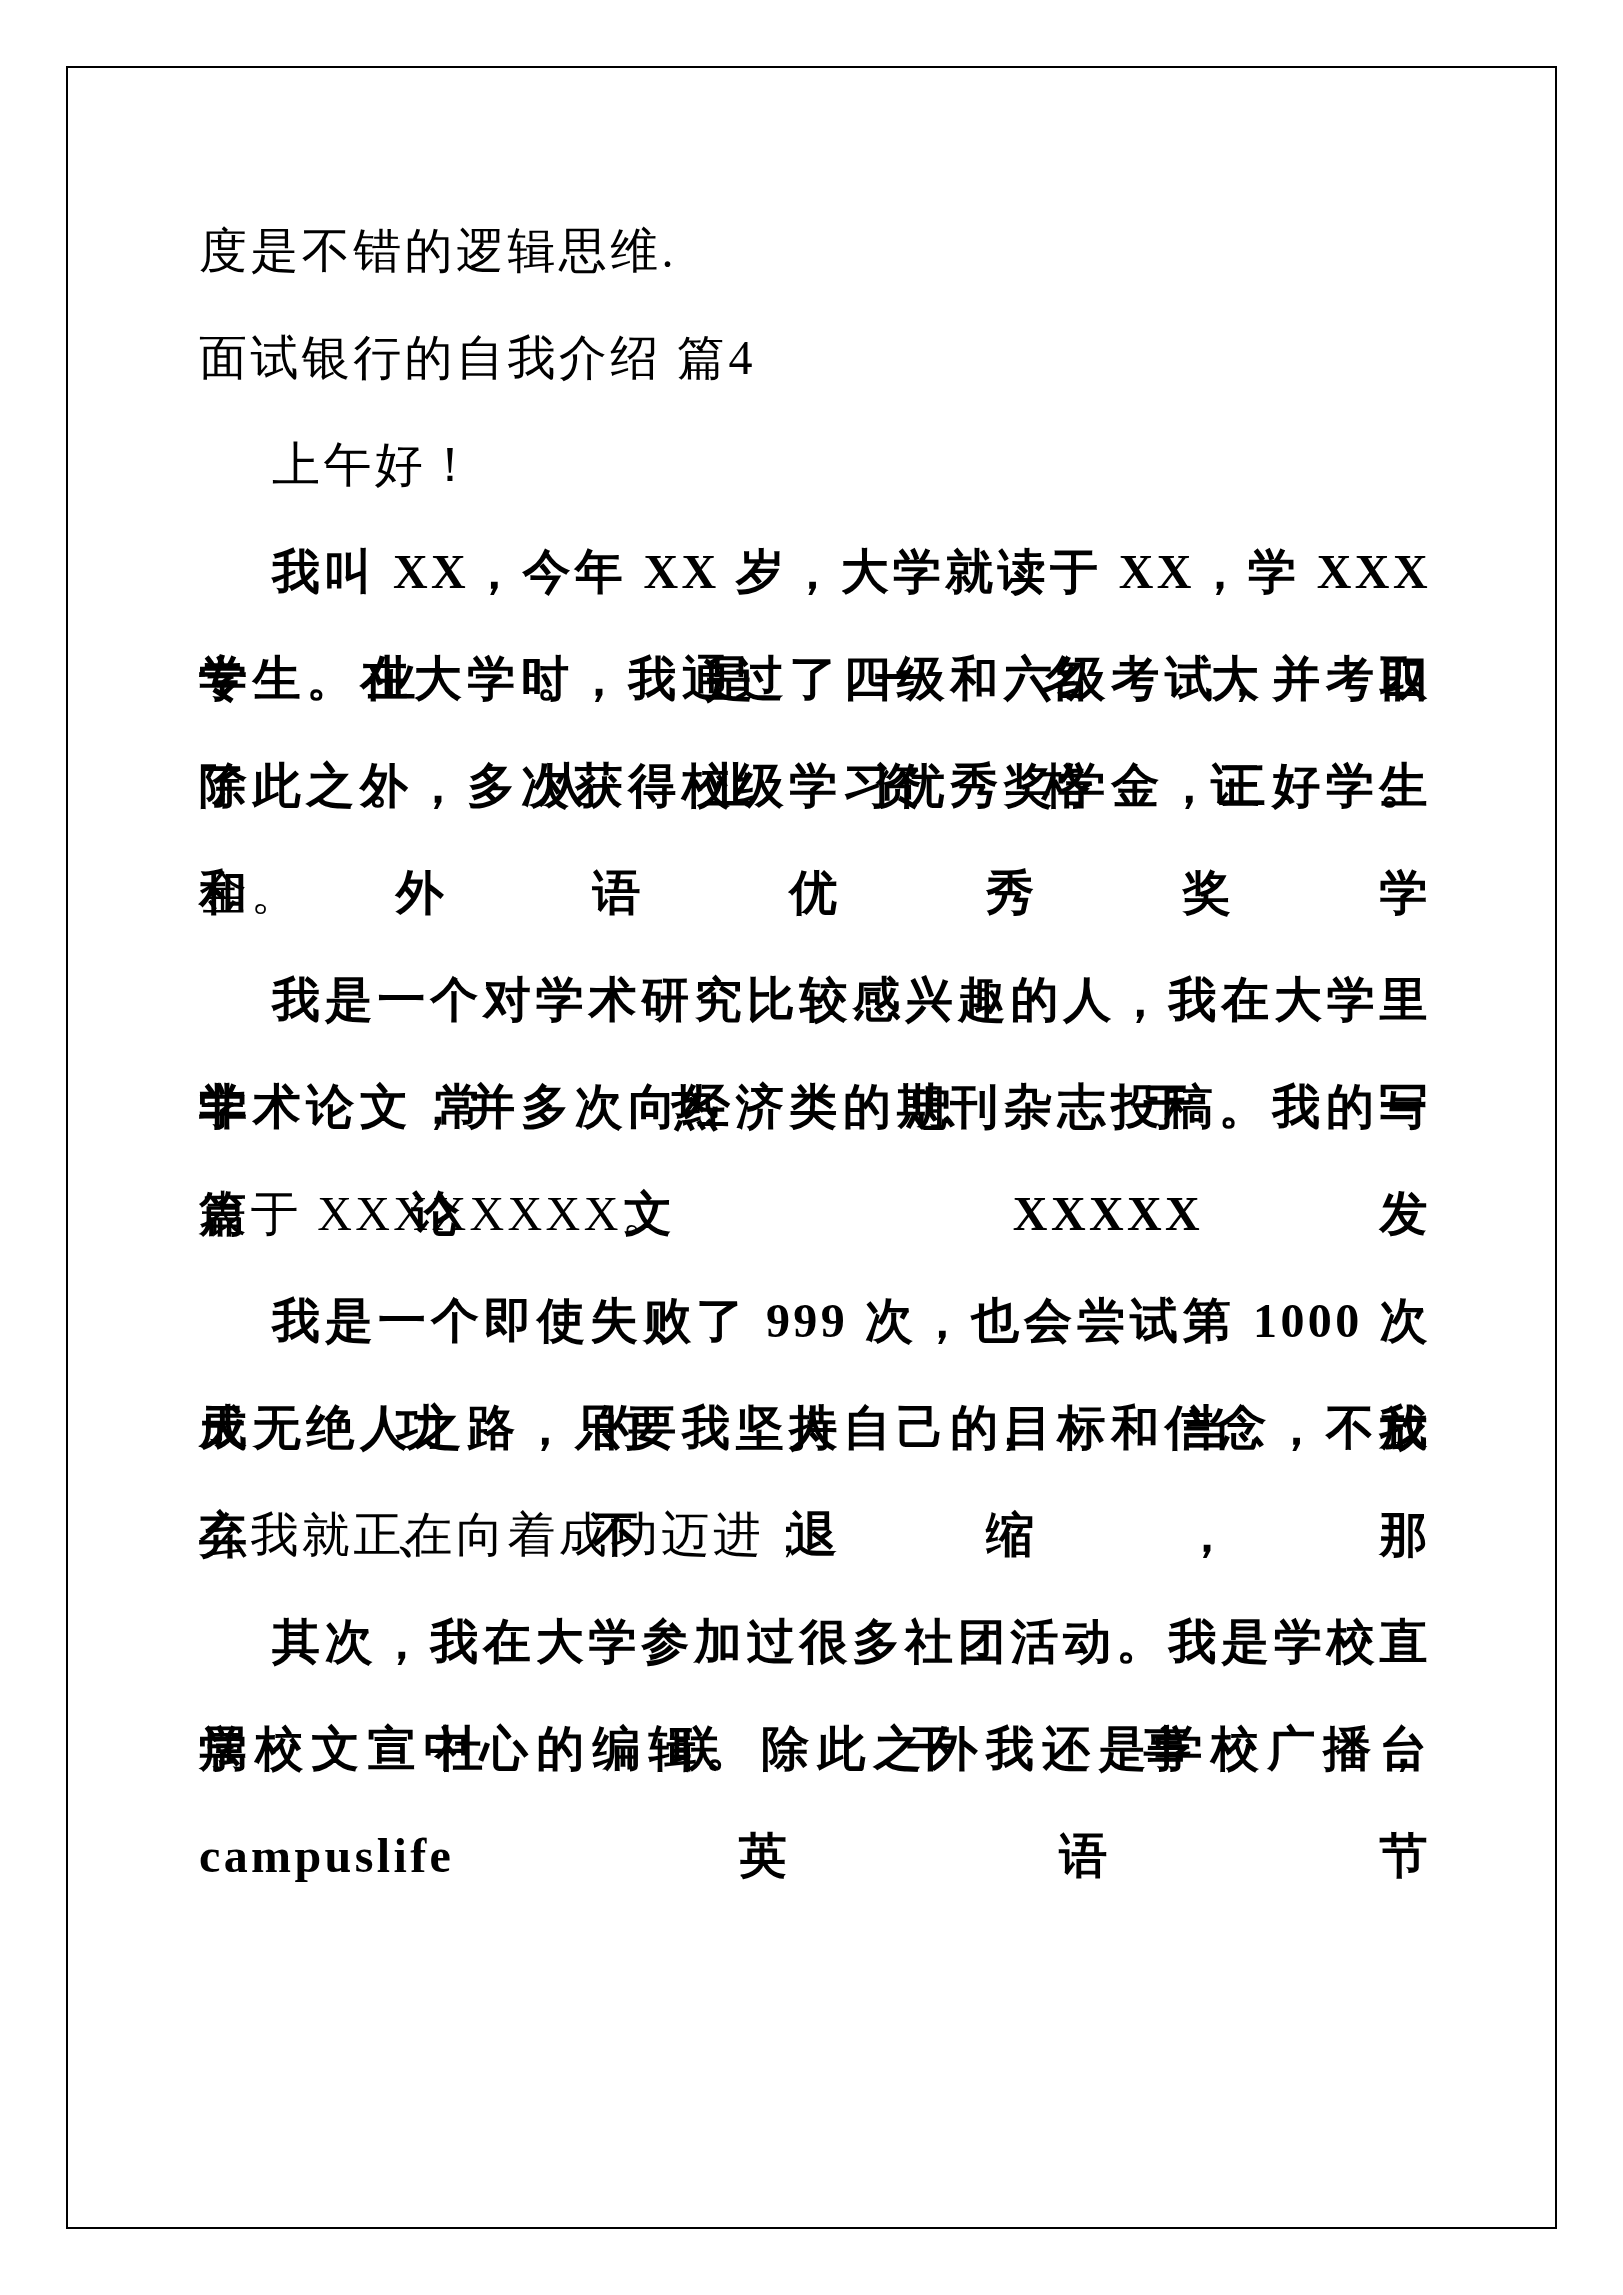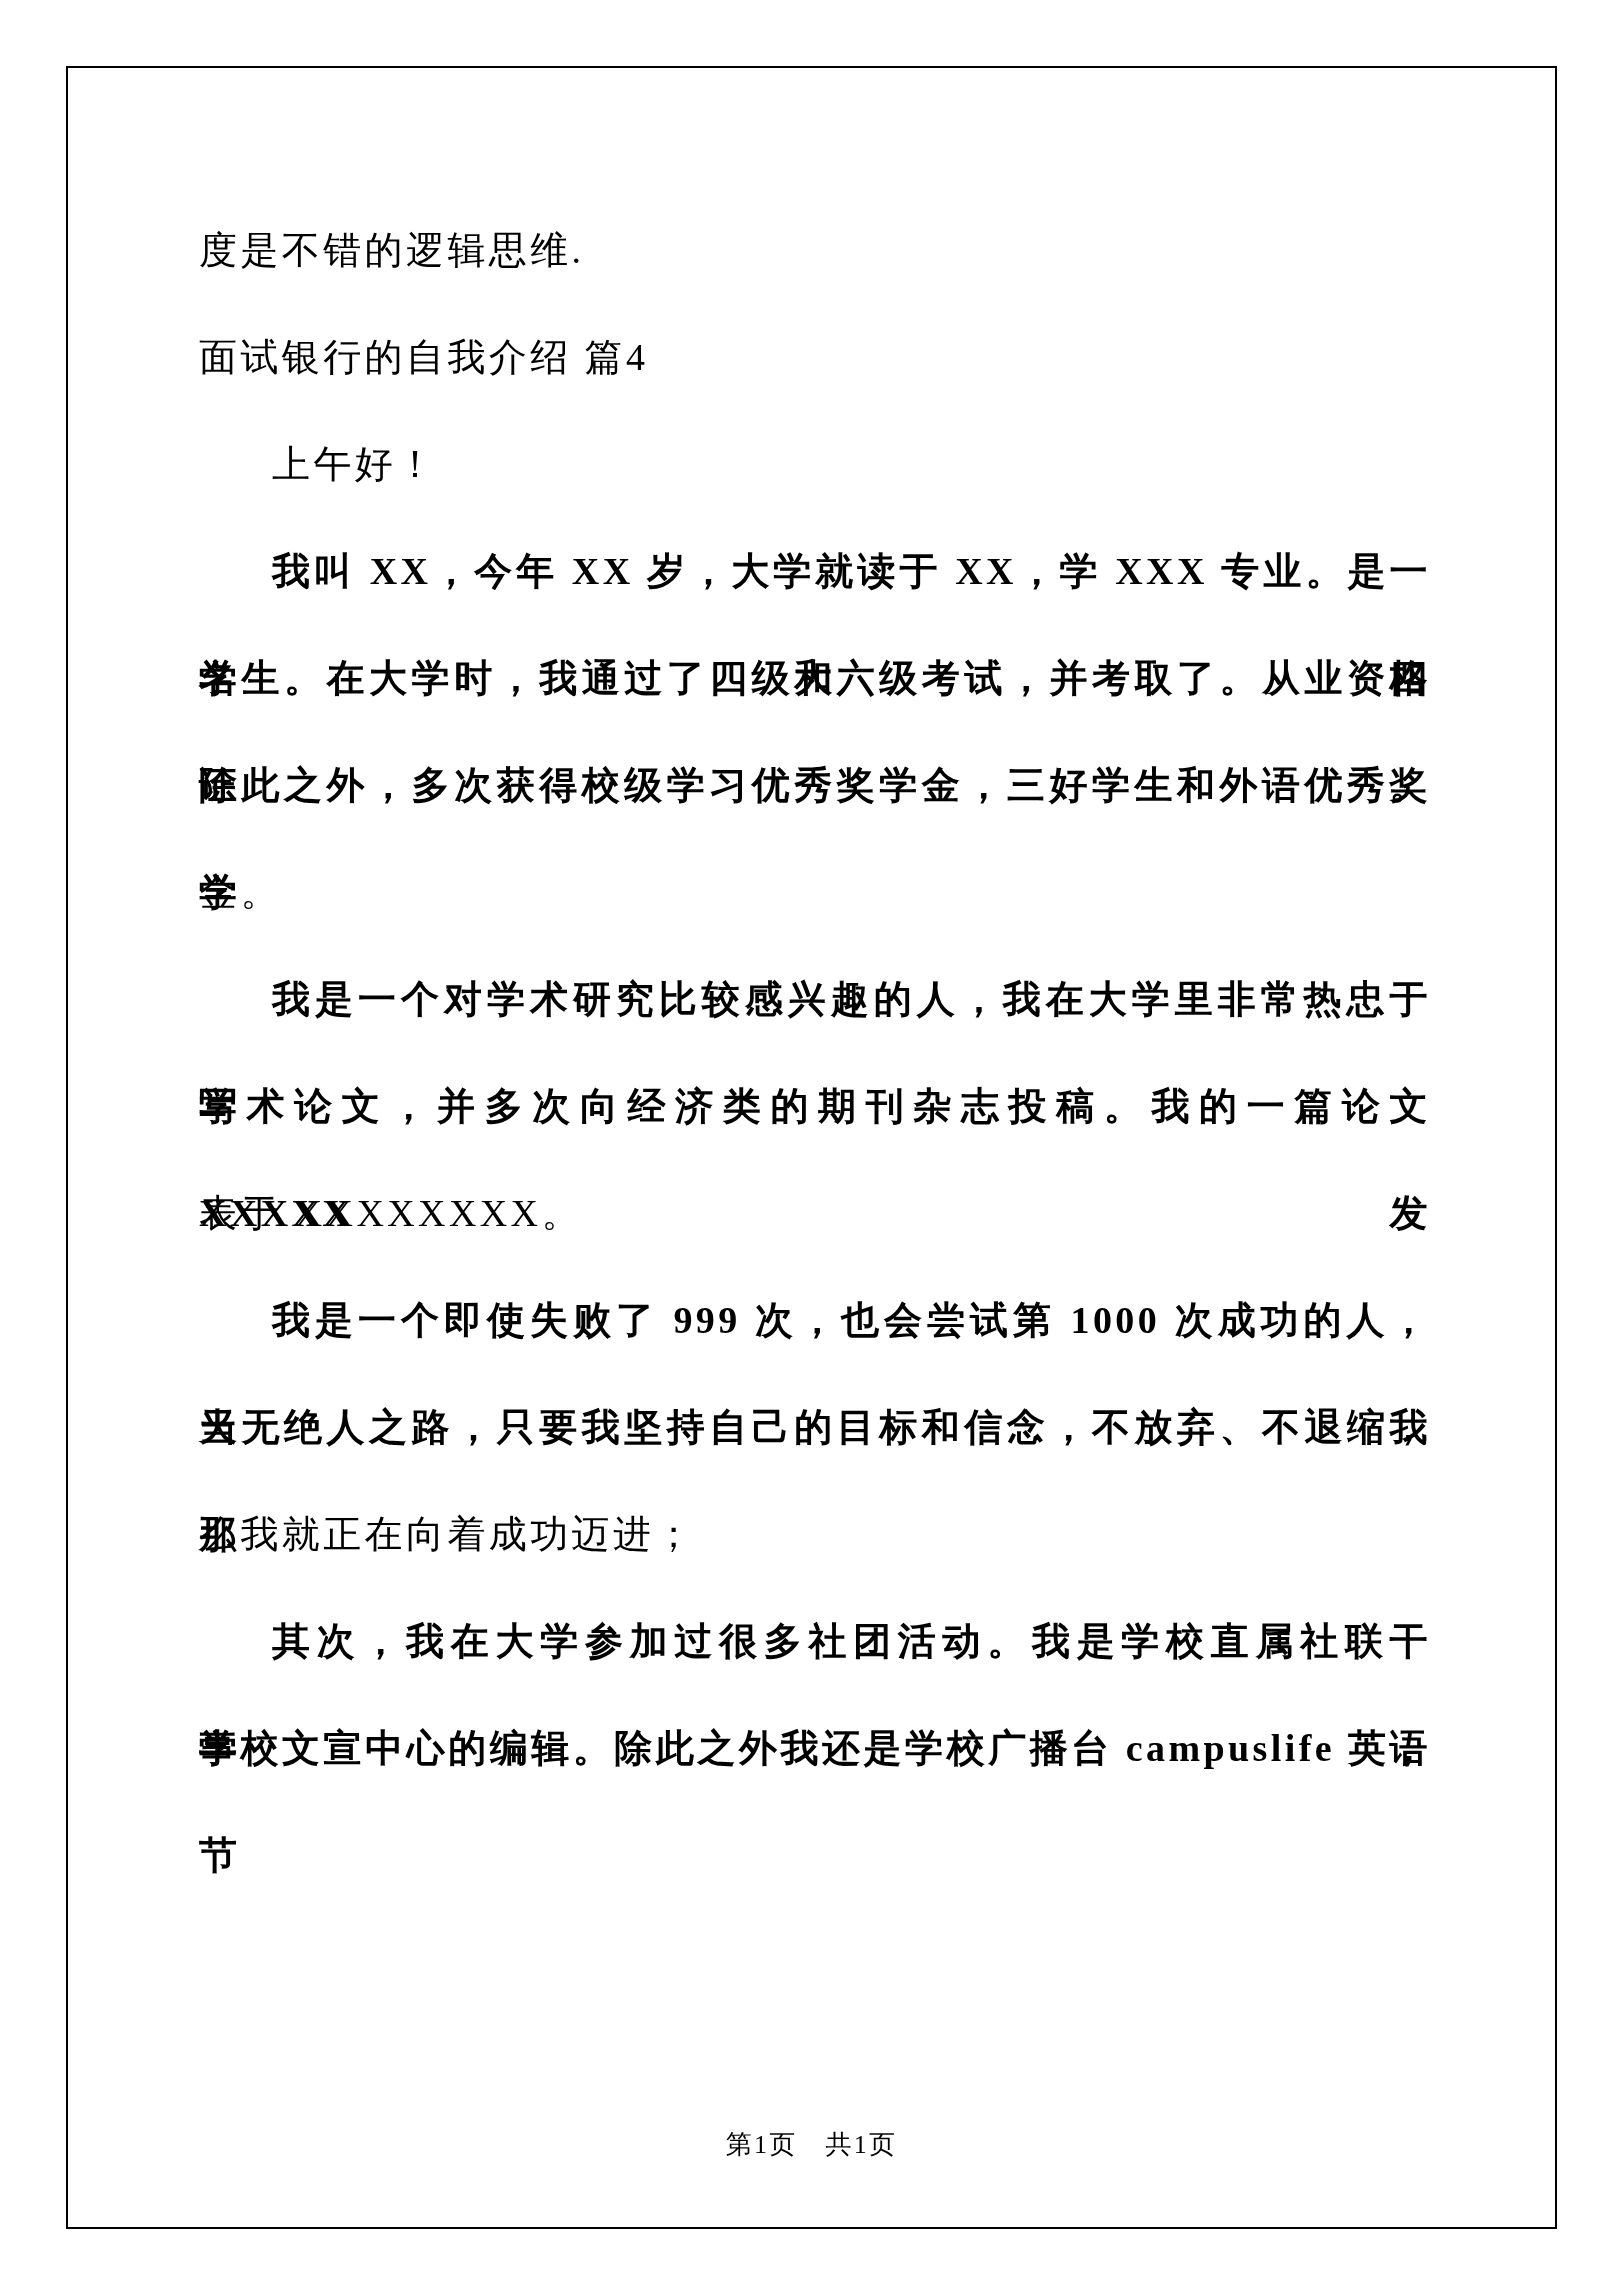--- a/index.html
+++ b/index.html
@@ -25,21 +25,21 @@
     border: 2.2px solid #000000;
     box-sizing: border-box;
   }
   .content {
     position: absolute;
     left: 199px;
     top: 197px;
     width: 1232px;
   }
   .line {
-    font-size: 38px;
+    font-size: 48px;
     line-height: 107px;
     height: 107px;
     letter-spacing: 3.4px;
     white-space: nowrap;
   }
   .line.indent {
     text-indent: 73px;
   }
   .line.justify {
     white-space: normal;
@@ -74,15 +74,14 @@
       <div class="line">金。</div>
       <div class="line indent justify">我是一个对学术研究比较感兴趣的人，我在大学里非常热忠于写</div>
       <div class="line justify">学术论文，并多次向经济类的期刊杂志投稿。我的一篇论文 XXXXX 发</div>
       <div class="line">表于 XXXXXXXX。</div>
       <div class="line indent justify">我是一个即使失败了 999 次，也会尝试第 1000 次成功的人，当我</div>
       <div class="line justify">天无绝人之路，只要我坚持自己的目标和信念，不放弃、不退缩，那</div>
       <div class="line">么我就正在向着成功迈进；</div>
       <div class="line indent justify">其次，我在大学参加过很多社团活动。我是学校直属社联干事，</div>
       <div class="line justify">学校文宣中心的编辑。除此之外我还是学校广播台 campuslife 英语节</div>
     </div>
-  <div class="footer">第1页　共1页</div>
 </div>
 
 
 </body></html>

